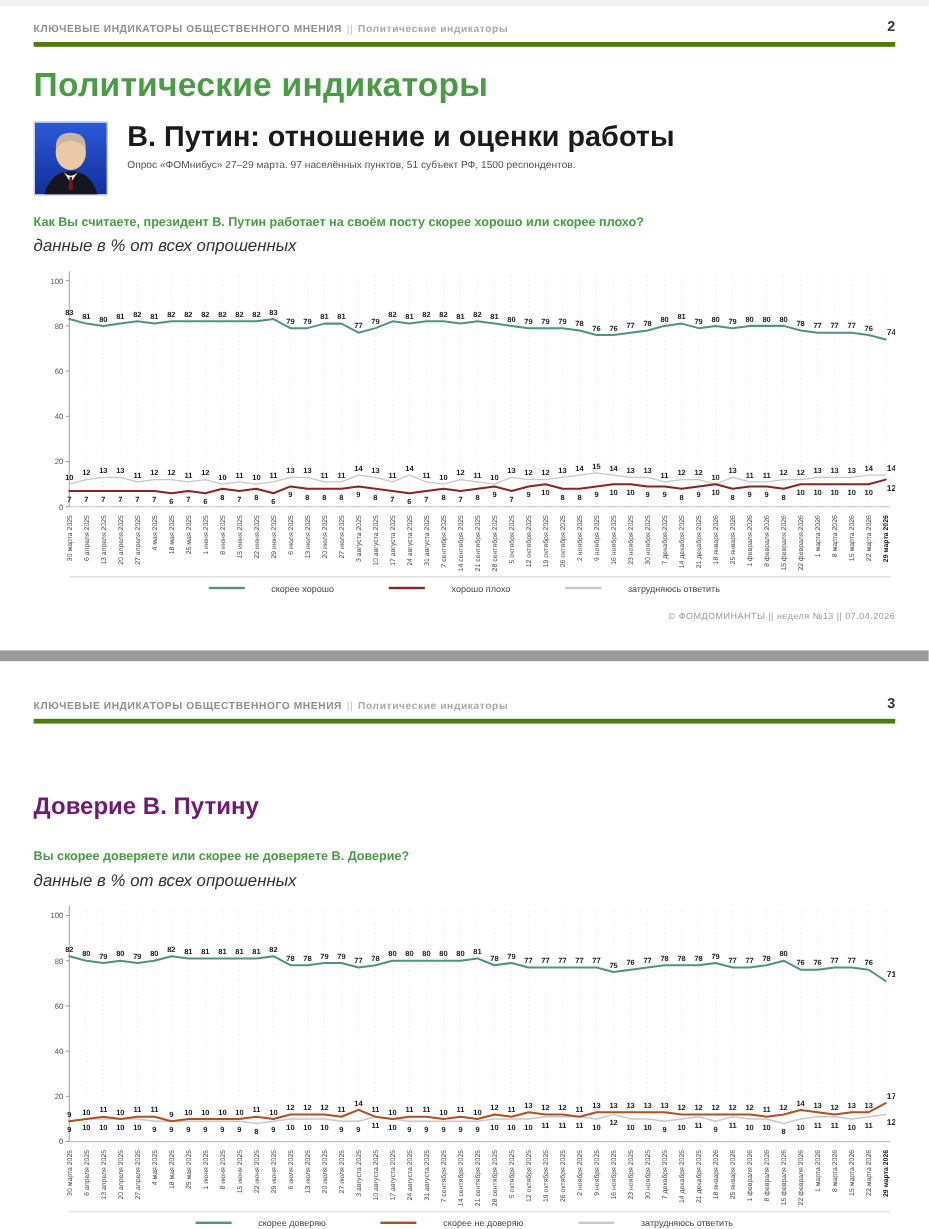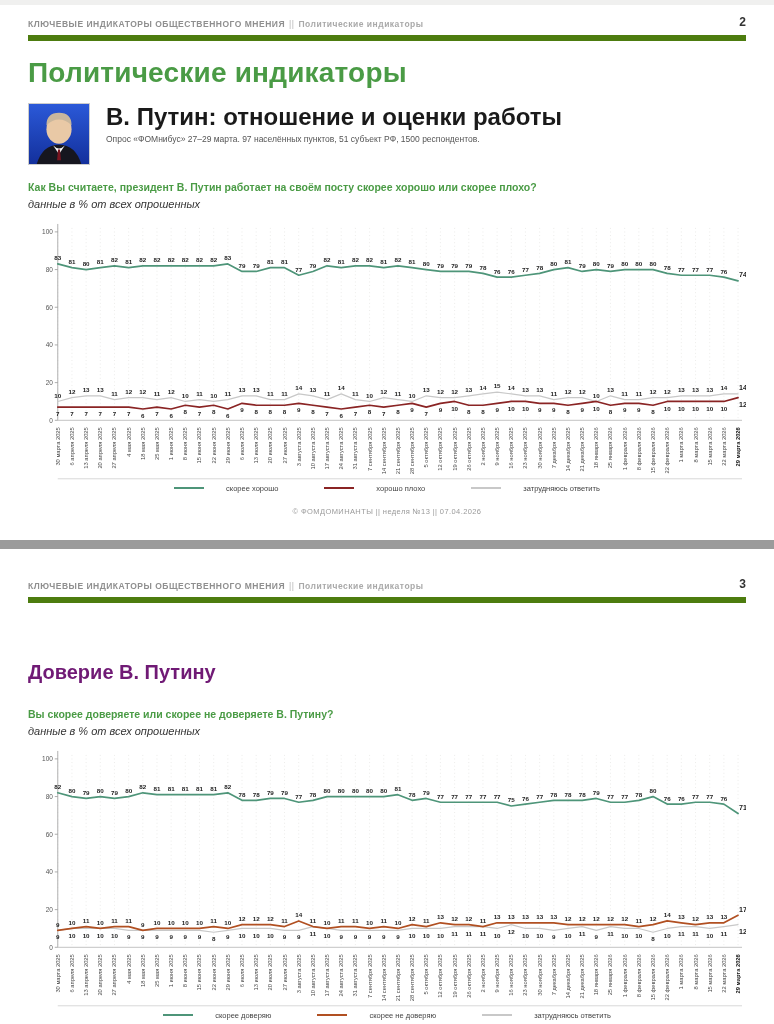--- a/index.html
+++ b/index.html
@@ -5,45 +5,45 @@
   * { margin:0; padding:0; box-sizing:border-box; }
   body {
     width:774px; background:#fff;
     font-family:"Liberation Sans", sans-serif;
     color:#222;
   }
   .top-strip { height:5px; background:#f0f0ef; }
   .page { padding:10px 28px 8px 28px; background:#fff; }
 
   .pg-header { display:flex; justify-content:space-between; align-items:flex-end;
-               padding-bottom:6px; border-bottom:6px solid #4d7c0f; }
+               padding-bottom:6px; border-bottom:4px solid #4d7c0f; }
   .kicker { font-size:8.5px; font-weight:bold; letter-spacing:.5px; color:#8f8f8f; }
   .kicker .sep { color:#b5b5b5; font-weight:normal; padding:0 4px; }
   .kicker .section { color:#a9a9a9; }
   .pagenum { font-size:12px; color:#333; font-weight:bold; }
 
   h1.main-title { margin-top:16px; font-size:28px; font-weight:bold; color:#4a9b45; letter-spacing:.2px; }
 
   .report { display:flex; gap:16px; margin-top:14px; align-items:flex-start; }
   .photo { width:62px; height:62px; flex:0 0 62px; border:1px solid #ccc; }
   .report-text .rt-title { font-size:24px; font-weight:bold; color:#1a1a1a; }
   .report-text .rt-sub { font-size:8.5px; color:#555; margin-top:3px; }
   .report-text .rt-subhead { font-size:14.5px; font-weight:bold; color:#1a1a1a; margin-top:10px; }
 
   .question { margin-top:16px; font-size:10.5px; font-weight:bold; color:#4a9b45; }
-  .note { margin-top:5px; font-size:11px; font-style:italic; color:#333; }
+  .note { margin-top:5px; font-size:14px; font-style:italic; color:#333; }
 
   .chart-wrap { margin-top:8px; }
   .chart-wrap svg { width:100%; display:block; }
   .legend { display:flex; justify-content:center; gap:46px; margin-top:2px; }
   .legend .item { display:flex; align-items:center; gap:22px; }
   .legend .swatch { width:30px; height:2px; }
   .legend .lbl { font-size:7.5px; color:#444; }
 
-  .pg-footer { display:flex; justify-content:center; margin-top:14px; }
+  .pg-footer { display:flex; justify-content:flex-end; margin-top:14px; }
   .pg-footer span { font-size:7.5px; color:#9a9a9a; letter-spacing:.4px; }
 
   .page-separator { height:9px; background:#9b9b9b; margin:16px 0 18px 0; }
 
   .p3-title { margin-top:58px; font-size:20px; font-weight:bold; color:#701a75; }
   .p3-question { margin-top:24px; }
 </style>
 </head>
 <body>
 
@@ -376,21 +376,21 @@
 <div class="page">
   <div class="pg-header">
     <div class="kicker">
       <span>КЛЮЧЕВЫЕ ИНДИКАТОРЫ ОБЩЕСТВЕННОГО МНЕНИЯ</span><span class="sep">||</span><span class="section">Политические индикаторы</span>
     </div>
     <div class="pagenum">3</div>
   </div>
 
   <h2 class="p3-title">Доверие В. Путину</h2>
 
-  <div class="question p3-question">Вы скорее доверяете или скорее не доверяете В. Путину?</div>
+  <div class="question p3-question">Вы скорее доверяете или скорее не доверяете В. Доверие?</div>
   <div class="note">данные в % от всех опрошенных</div>
 
   <div class="chart-wrap">
       <svg viewBox="0 0 724 266">
         <line x1="30" y1="10" x2="30" y2="204" stroke="#e4e4e0" stroke-width="0.7" stroke-dasharray="1,2.6"></line>
         <line x1="44.291666666666664" y1="10" x2="44.291666666666664" y2="204" stroke="#e4e4e0" stroke-width="0.7" stroke-dasharray="1,2.6"></line>
         <line x1="58.58333333333333" y1="10" x2="58.58333333333333" y2="204" stroke="#e4e4e0" stroke-width="0.7" stroke-dasharray="1,2.6"></line>
         <line x1="72.875" y1="10" x2="72.875" y2="204" stroke="#e4e4e0" stroke-width="0.7" stroke-dasharray="1,2.6"></line>
         <line x1="87.16666666666666" y1="10" x2="87.16666666666666" y2="204" stroke="#e4e4e0" stroke-width="0.7" stroke-dasharray="1,2.6"></line>
         <line x1="101.45833333333333" y1="10" x2="101.45833333333333" y2="204" stroke="#e4e4e0" stroke-width="0.7" stroke-dasharray="1,2.6"></line>

